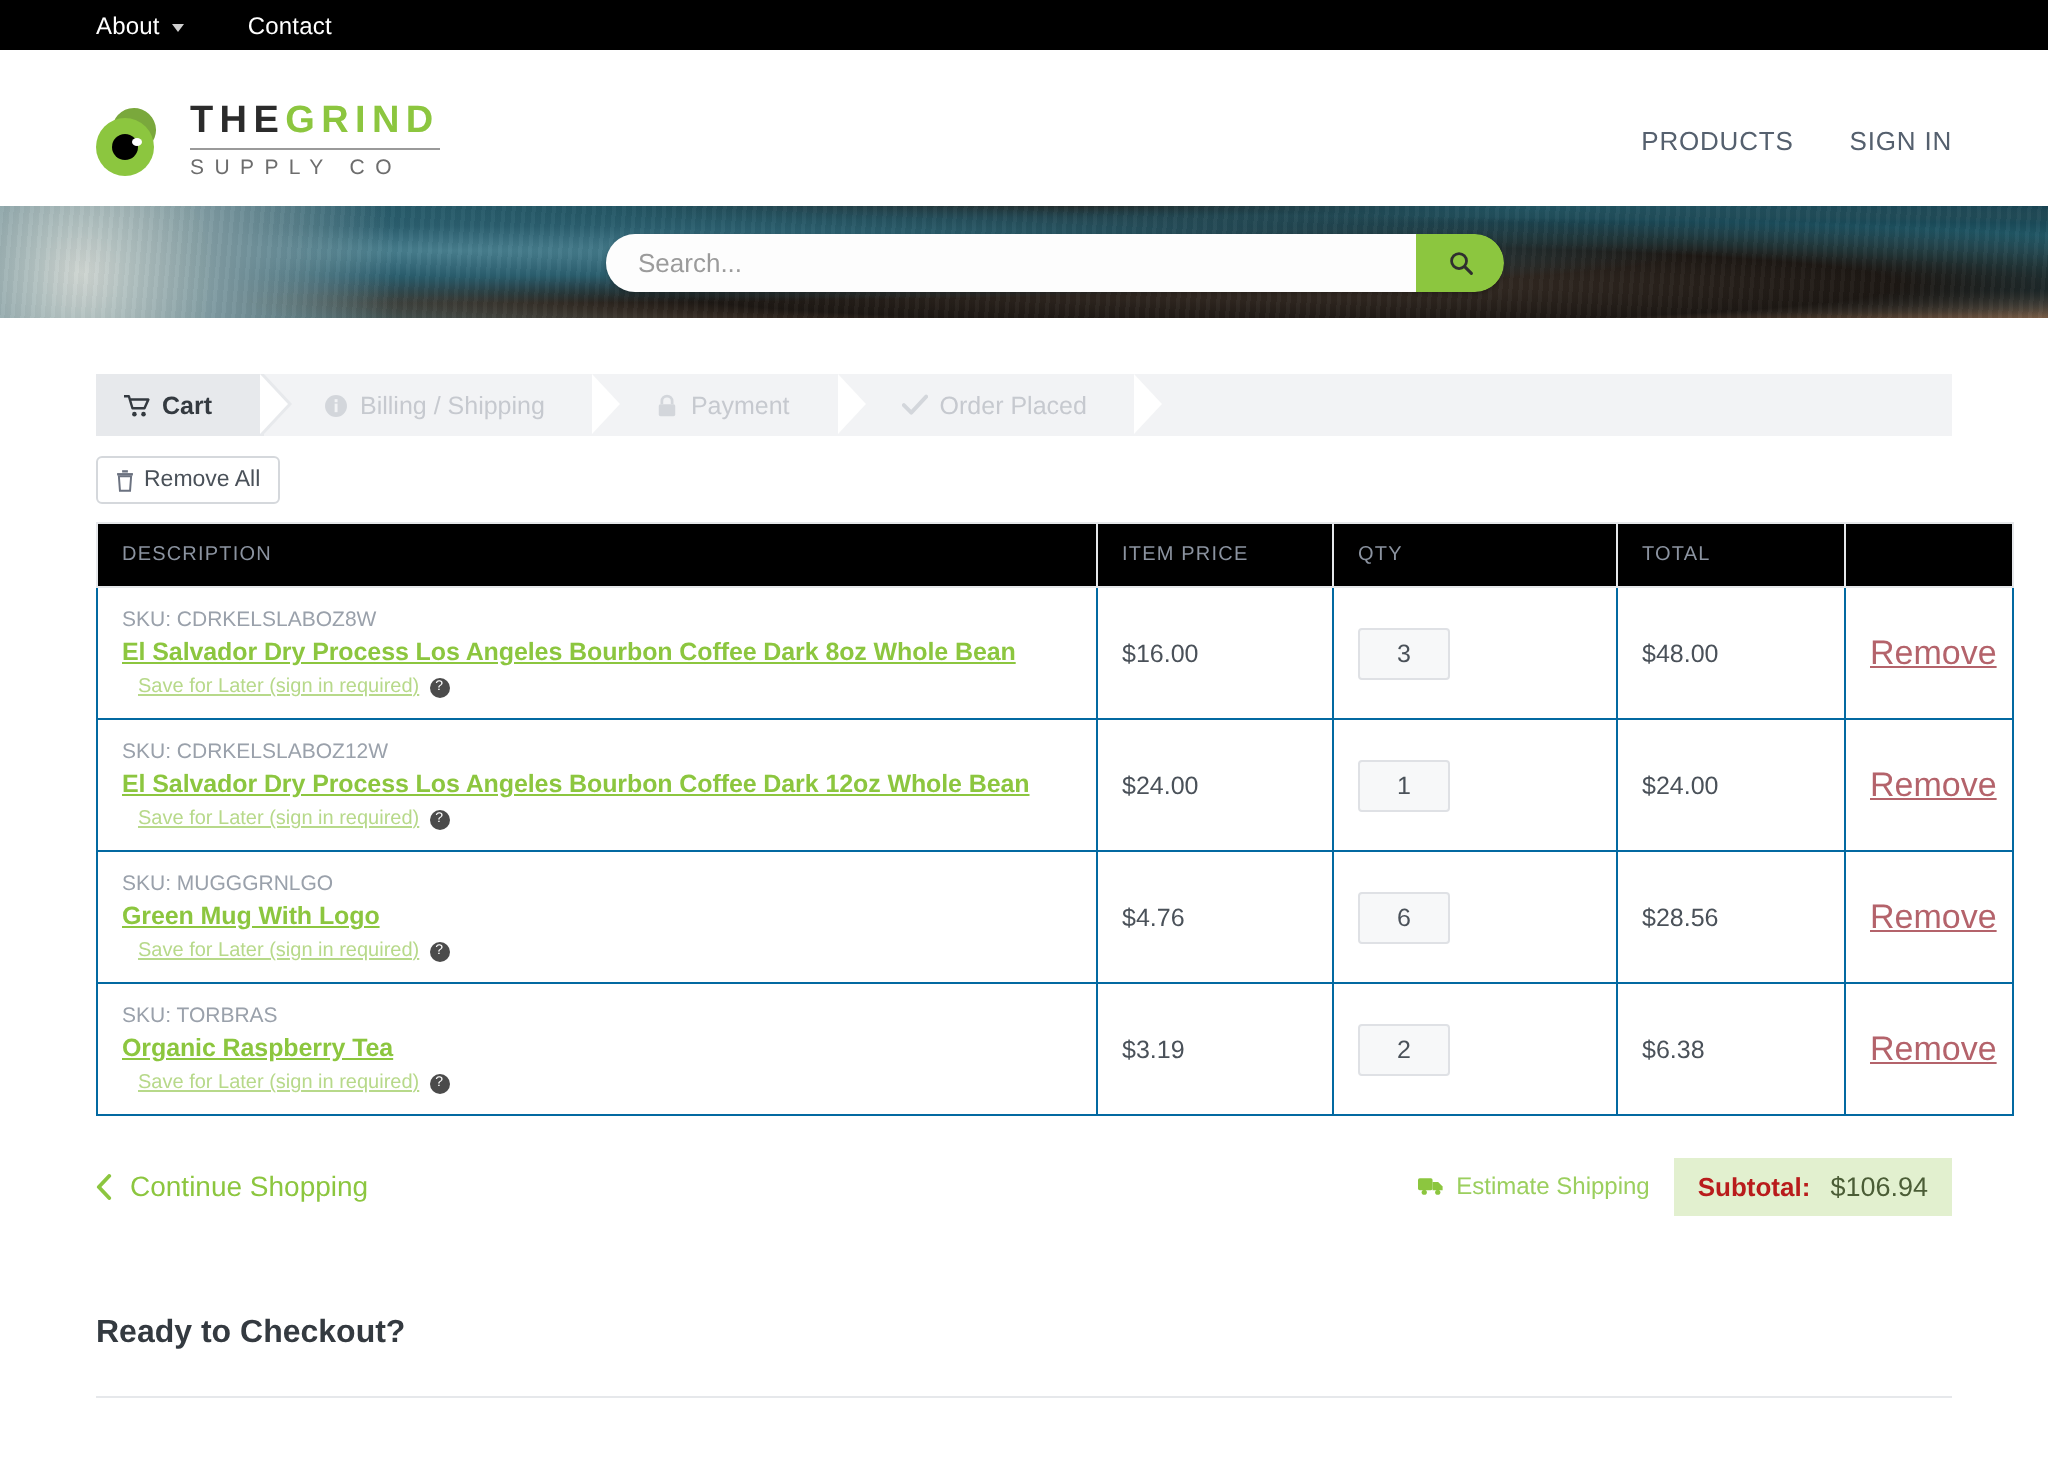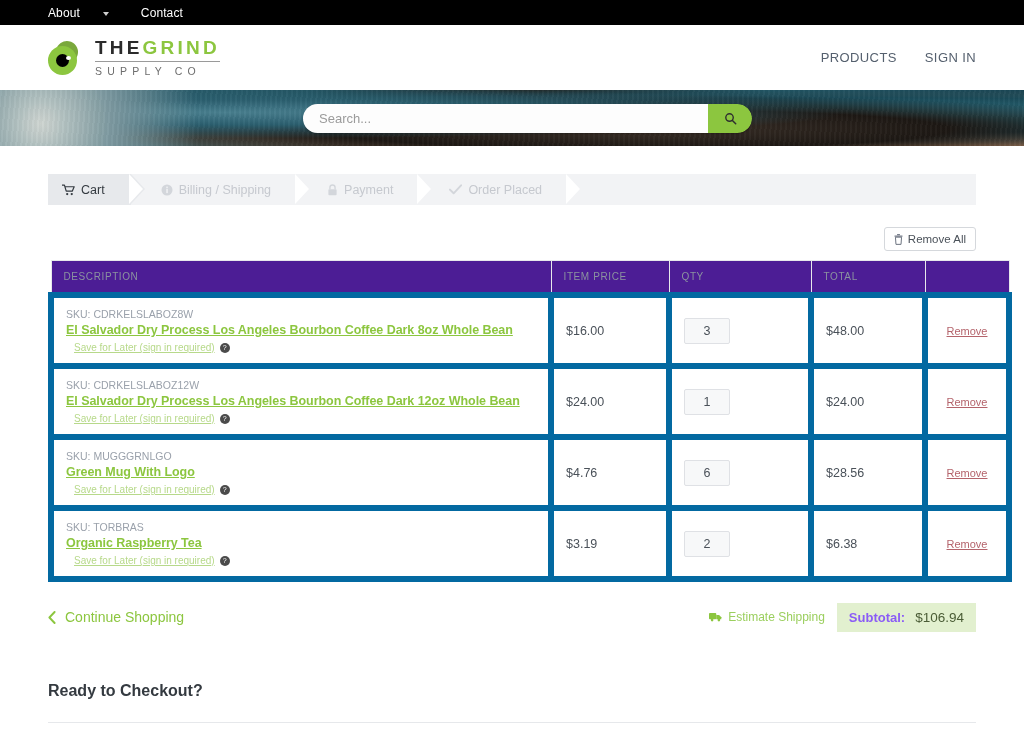--- a/index.html
+++ b/index.html
@@ -20,40 +20,41 @@
     align-items: center;
     padding-left: 48px;
   }
   .topbar a {
     color: #ffffff;
     font-size: 12px;
     text-decoration: none;
     margin-right: 32px;
     display: inline-flex;
     align-items: center;
-    gap: 23px;
+    gap: 6px;
     letter-spacing: .1px;
   }
   .caret-down {
     display: inline-block;
     width: 0; height: 0;
     border-left: 3.5px solid transparent;
     border-right: 3.5px solid transparent;
     border-top: 4px solid #cfcfcf;
     position: relative; top: 1px;
   }
 
   
   .masthead {
     height: 65px;
     background: #ffffff;
     display: flex;
     align-items: center;
     padding: 0 48px;
     position: relative;
+    margin-top: 13px;
   }
   .logo { display: flex; align-items: center; gap: 11px; }
   .logo-mark { position: relative; width: 36px; height: 34px; }
   .logo-mark .leaf {
     position: absolute; left: 8px; top: 0px;
     width: 22px; height: 22px; border-radius: 50% 50% 50% 10%;
     background: #7aa83c;
     transform: rotate(10deg);
   }
   .logo-mark .circle {
@@ -158,21 +159,21 @@
     overflow: hidden;
   }
   .step {
     display: flex; align-items: center;
     padding: 0 26px 0 14px;
     position: relative;
     color: #c6c9cf;
     white-space: nowrap;
     gap: 6px;
   }
-  .step.active { background: #e7e9ec; color: #343a40; font-weight: normal; }
+  .step.active { background: #e7e9ec; color: #343a40; font-weight: bold; }
   .step .chev {
     position: absolute; right: -14px; top: 0;
     width: 0; height: 0;
     border-top: 15.5px solid transparent;
     border-bottom: 15.5px solid transparent;
     border-left: 14px solid #f2f3f5;
     z-index: 2;
   }
   .step.active .chev { border-left-color: #e7e9ec; }
   .step .chev::after {
@@ -181,22 +182,22 @@
     width:0;height:0;
     border-top: 15.5px solid transparent;
     border-bottom: 15.5px solid transparent;
     border-left: 14px solid #ffffff;
     z-index: 1;
   }
   .step-gap { width: 16px; }
 
   
   .removeall-row {
-    display: flex; justify-content: flex-end;
-    margin-top: 22px;
+    display: flex; justify-content: flex-start;
+    margin-top: 10px;
   }
   .btn-removeall {
     font-size: 11.5px;
     color: #4a5159;
     background: #ffffff;
     border: 1px solid #d5d8dc;
     border-radius: 3px;
     padding: 5px 9px;
     cursor: pointer;
     display: inline-flex; align-items: center; gap: 5px;
@@ -210,25 +211,25 @@
     margin-top: 9px;
     table-layout: fixed;
   }
   .cart-table th {
     text-align: left;
     font-size: 10px;
     font-weight: normal;
     letter-spacing: .6px;
     color: #8b93a0;
     padding: 10px 12px;
-    background: #4c1d95;
+    background: #000000;
     border: 1px solid #e6e8eb;
   }
   .cart-table td {
-    border: 6px solid #0369a1;
+    border: 1px solid #0369a1;
     padding: 10px 12px;
     vertical-align: middle;
     font-size: 12.5px;
     color: #4a5159;
     height: 58px;
   }
   .col-desc  { width: 500px; }
   .col-price { width: 118px; }
   .col-qty   { width: 142px; }
   .col-total { width: 114px; }
@@ -260,21 +261,21 @@
     border: 1px solid #dfe1e5;
     background: #f7f8f9;
     text-align: center;
     font-size: 12.5px; color: #4a5159;
     border-radius: 2px;
     font-family: "Liberation Sans", sans-serif;
     outline: none;
     display: flex; align-items: center; justify-content: center;
   }
   .remove-link {
-    font-size: 11px; color: #b4636b;
+    font-size: 17px; color: #b4636b;
     text-decoration: underline; cursor: pointer;
   }
   td.cell-action { text-align: center; }
 
   
   .cart-footer {
     display: flex; align-items: center;
     margin-top: 20px;
     height: 30px;
   }
@@ -287,21 +288,21 @@
   }
   .est-ship {
     color: #9bcf5e; font-size: 12px; text-decoration: none;
     display: inline-flex; align-items: center; gap: 6px;
   }
   .subtotal-box {
     background: #e2f0cf;
     padding: 7px 12px;
     display: inline-flex; align-items: baseline; gap: 10px;
   }
-  .subtotal-label { font-size: 13px; font-weight: bold; color: #8b5cf6; }
+  .subtotal-label { font-size: 13px; font-weight: bold; color: #b91c1c; }
   .subtotal-value { font-size: 13.5px; color: #4b5d36; }
 
   
   .ready-title {
     margin: 50px 0 0 0;
     font-size: 16px; color: #343a40; font-weight: bold;
   }
   .hr { border: none; border-top: 1px solid #e6e8eb; margin: 22px 0 0 0; }
 </style>
 </head>

